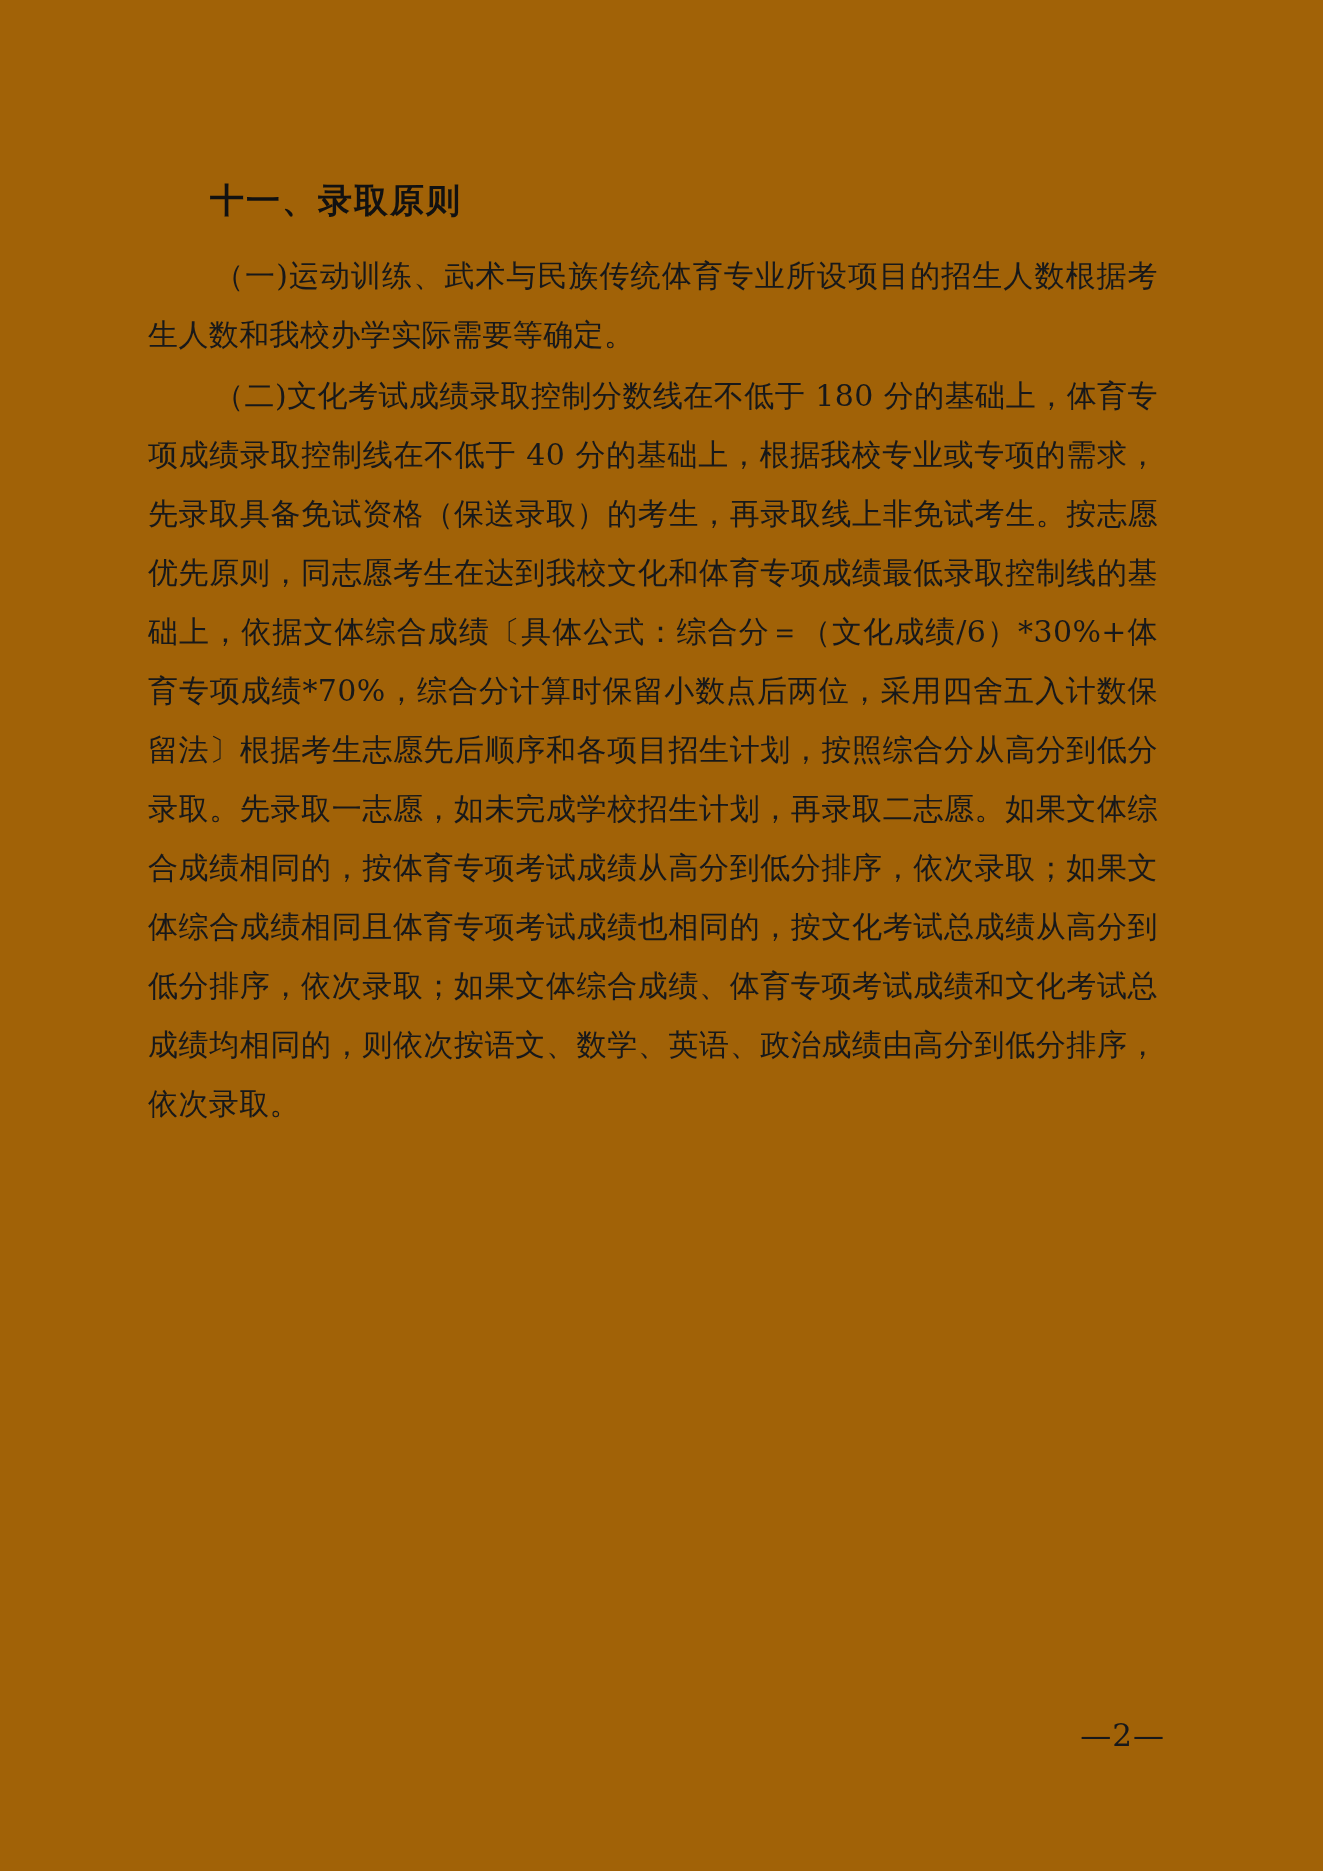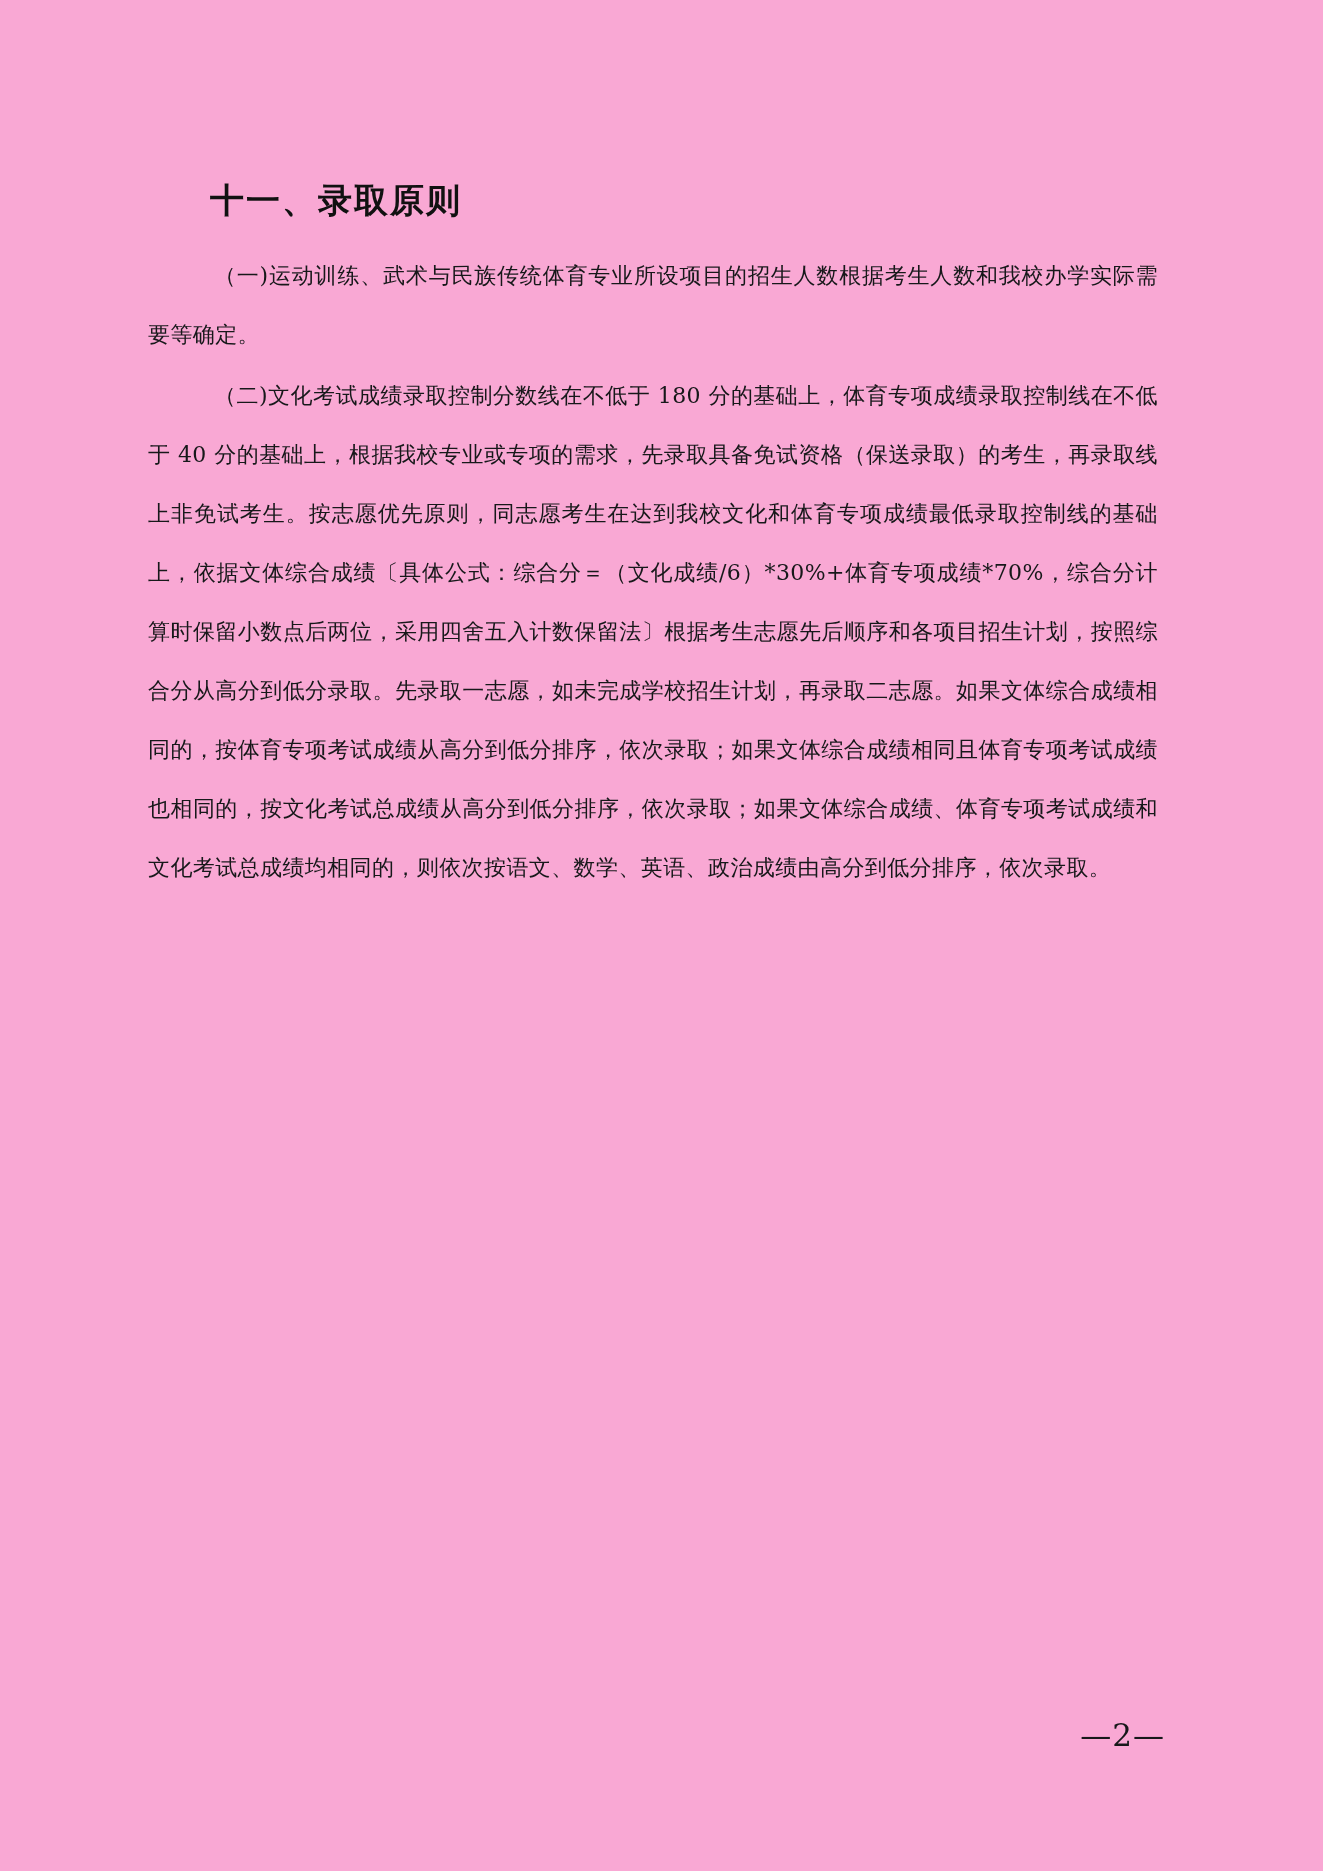--- a/index.html
+++ b/index.html
@@ -8,41 +8,41 @@
     background: #ffffff;
   }
   body {
     font-family: "DejaVu Serif", "Liberation Serif", serif;
     color: #1a1a1a;
   }
   .page {
     position: relative;
     width: 1323px;
     height: 1871px;
-    background: #f9a8d4;
+    background: #a16207;
     box-sizing: border-box;
     overflow: hidden;
   }
   .content {
     position: absolute;
     left: 148px;
     top: 178px;
     width: 1010px;
   }
   .heading {
     font-size: 34px;
     font-weight: bold;
     letter-spacing: 2px;
     margin: 0 0 22px 0;
     padding-left: 62px;
     color: #111;
     font-family: "DejaVu Serif", "Liberation Serif", serif;
   }
   .para {
-    font-size: 22px;
+    font-size: 30px;
     line-height: 59px;
     text-align: justify;
     text-justify: inter-ideograph;
     margin: 0 0 2px 0;
     text-indent: 66px;
     color: #17181a;
     letter-spacing: 0.4px;
   }
   .para.last-block {
     margin-bottom: 0;

